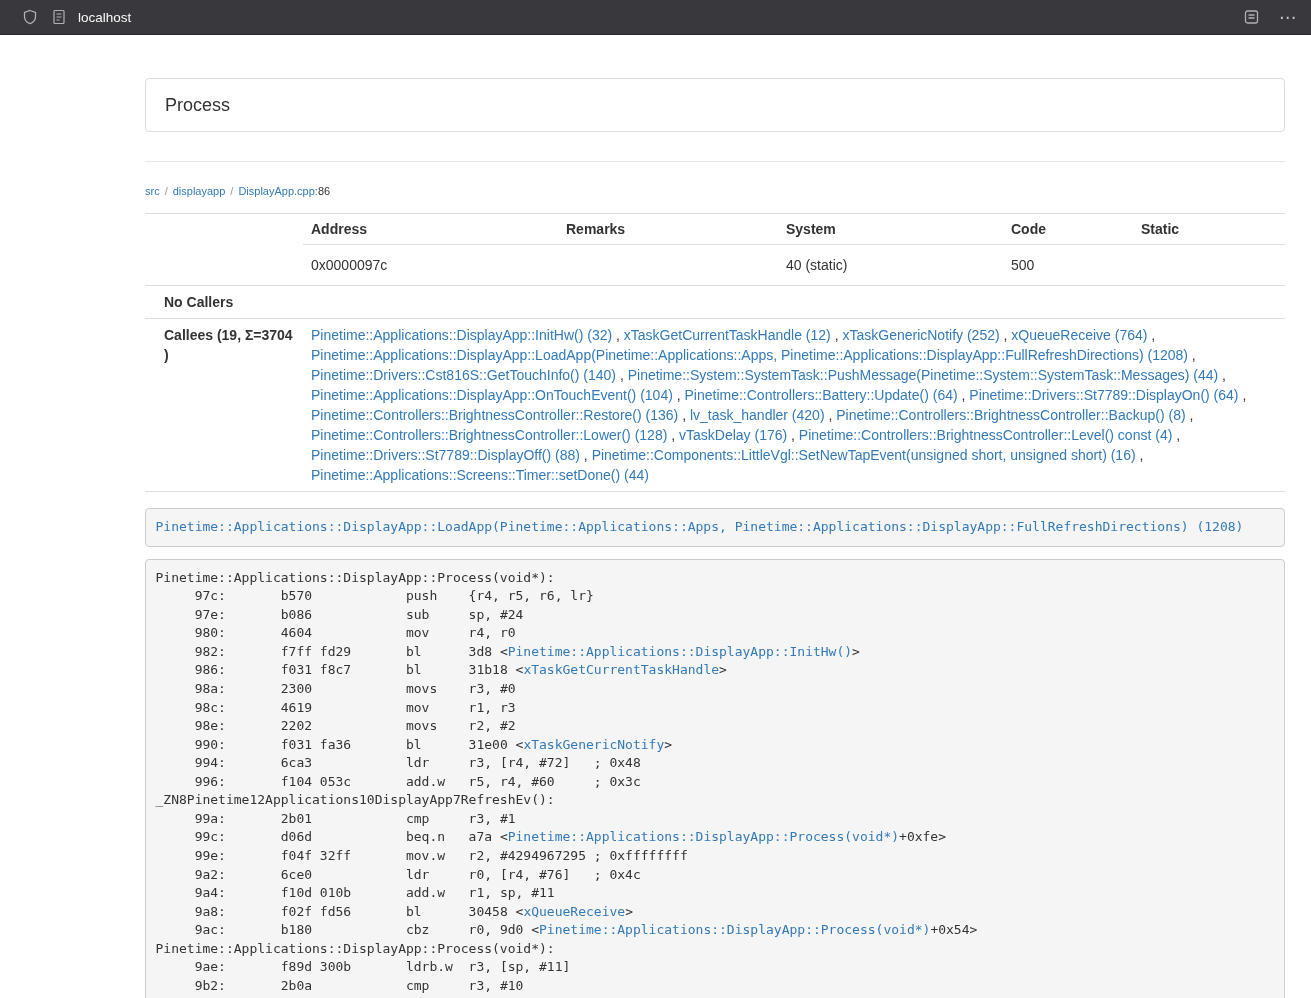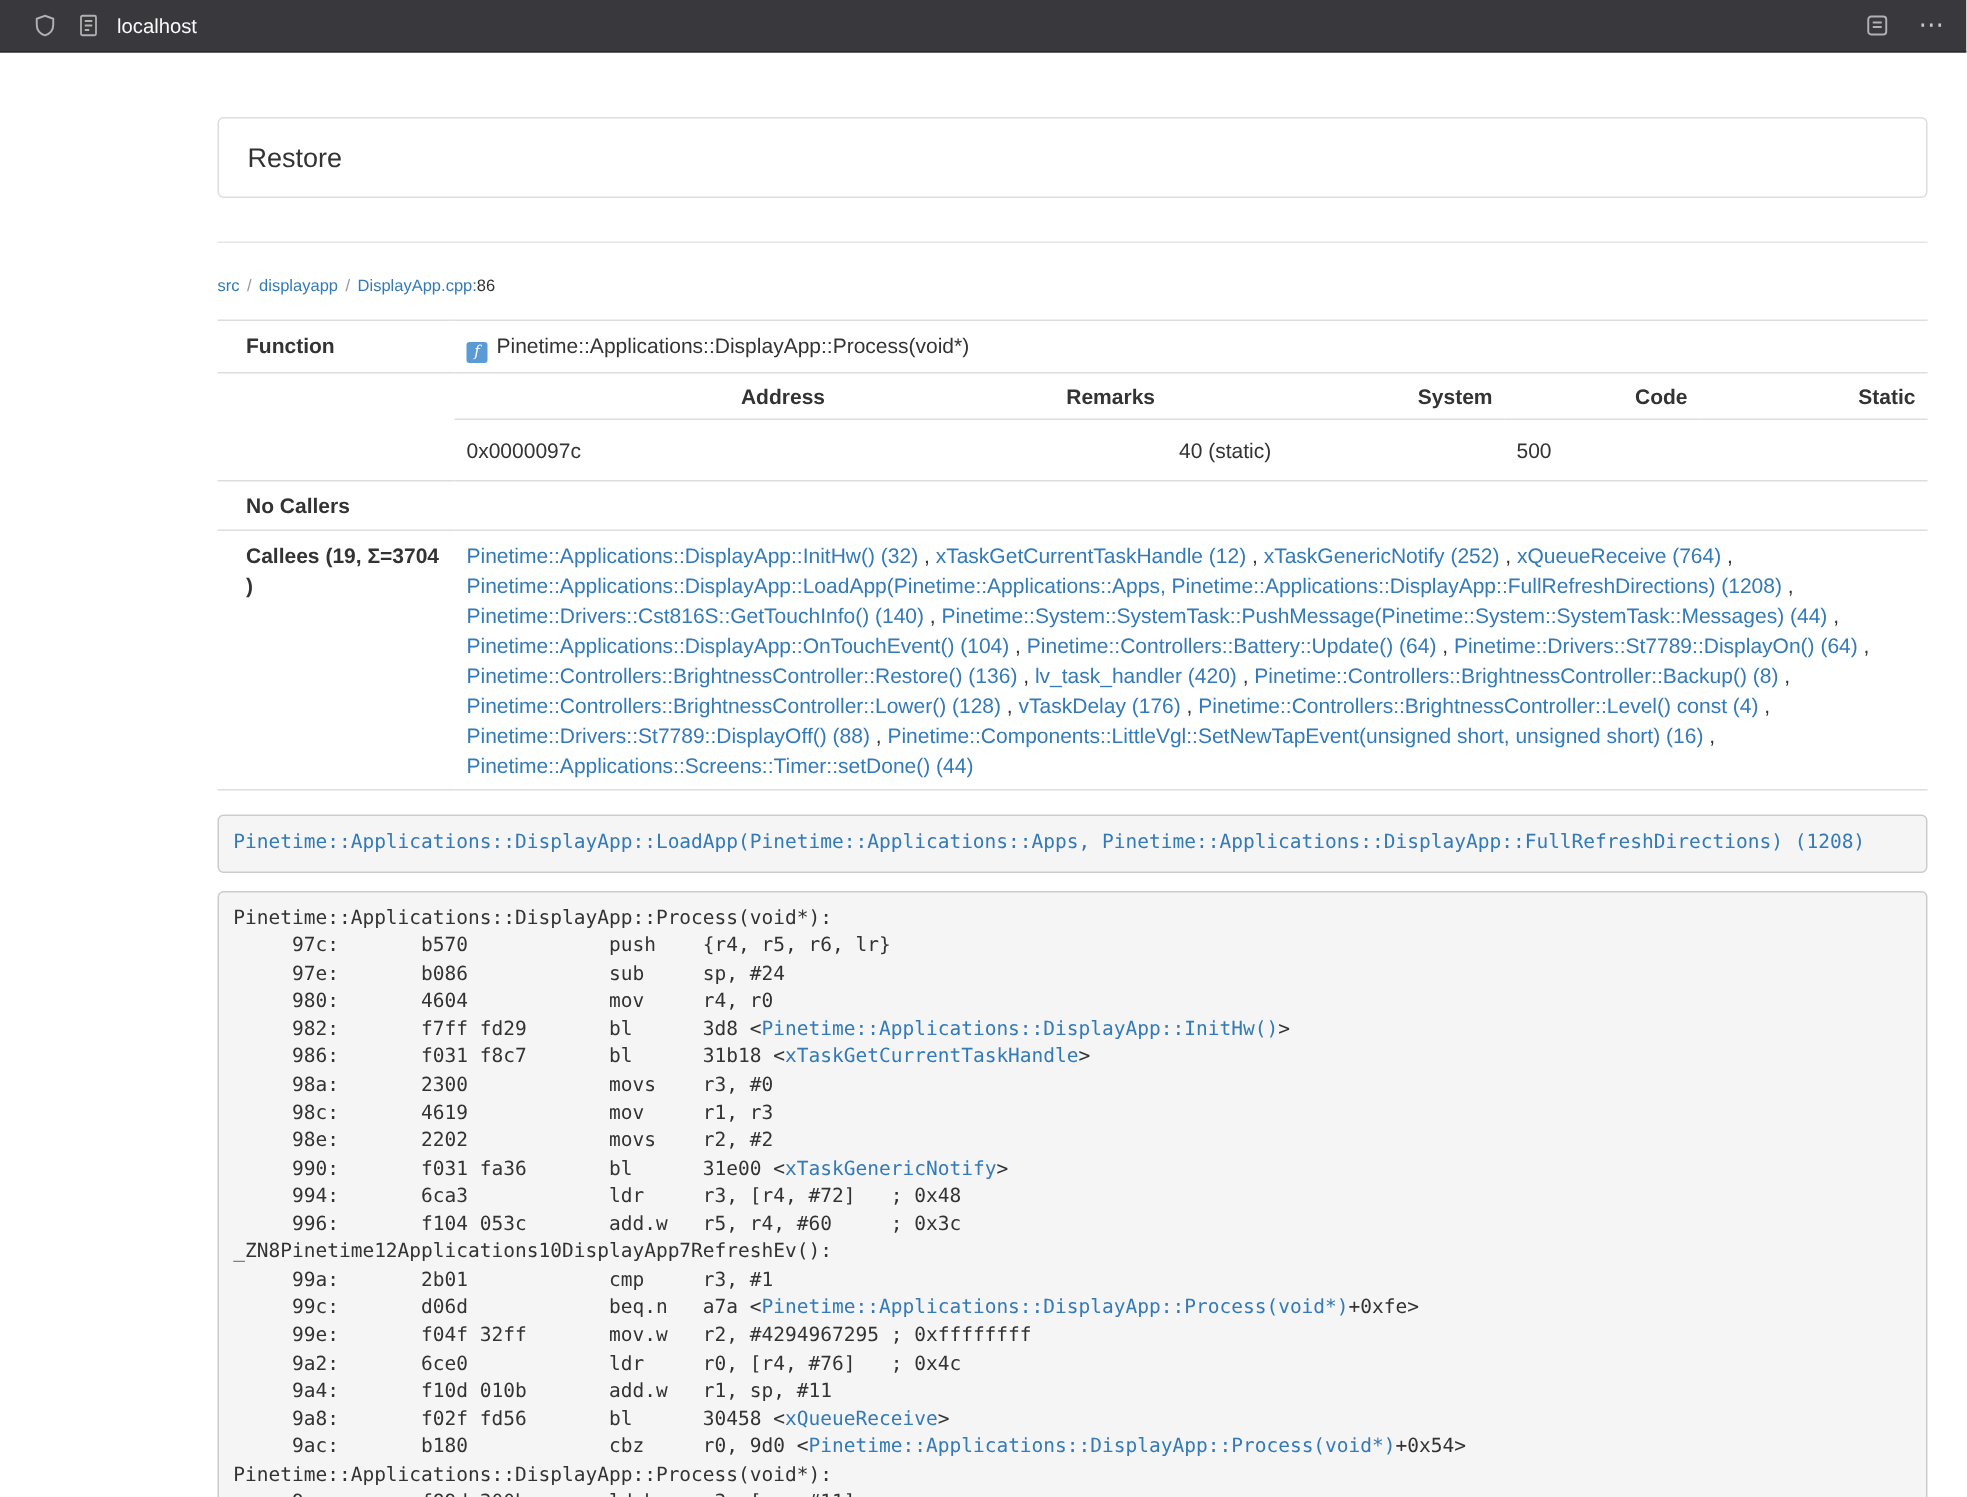--- a/index.html
+++ b/index.html
@@ -40,21 +40,21 @@
   table.main > tbody > tr { border-top: 1px solid #ddd; }
   table.main > tbody > tr > th {
     text-align: left; font-weight: bold; vertical-align: top;
     padding: 6px 8px 6px 19px; width: 158px; line-height: 20px;
   }
   table.main > tbody > tr > td { padding: 6px 8px; vertical-align: top; line-height: 20px; }
   table.main > tbody > tr > td.nested { padding: 0; }
 
   table.stats { width: 100%; border-collapse: collapse; }
   table.stats th {
-    text-align: right; font-weight: bold; padding: 6px 8px; line-height: 18px;
+    text-align: left; font-weight: bold; padding: 6px 8px; line-height: 18px;
     border-bottom: 1px solid #ddd;
   }
   table.stats td { padding: 11px 8px; line-height: 18px; }
 
   .callees { line-height: 20px; padding: 8px; }
   .fn-icon { display: inline-block; width: 14px; height: 14px; border-radius: 2px; background: #5b9bd5;
              color: #fff; font-size: 10px; font-style: italic; line-height: 14px; text-align: center;
              vertical-align: -2px; margin-right: 6px; font-family: "DejaVu Serif", serif; }
 
   
@@ -91,37 +91,31 @@
       <rect x="1.5" y="2" width="12" height="12" rx="2"></rect>
       <path d="M4.5 6h6M4.5 9h6"></path>
     </svg>
   </span>
   <span class="tb-icon tb-dots">⋯</span>
 </div>
 
 <div class="container">
 
   <div class="panel">
-    <span>Restore</span>
+    <span>Process</span>
   </div>
 
   <hr class="rule">
 
   <div class="breadcrumb">
     <a href="#">src</a><span class="sep">/</span><a href="#">displayapp</a><span class="sep">/</span><a href="#">DisplayApp.cpp:</a><span class="lineno">86</span>
   </div>
 
   <table class="main">
     <tbody>
-      <tr>
-        <th>Function</th>
-        <td>
-          <span class="fn-icon">f</span><span>Pinetime::Applications::DisplayApp::Process(void*)</span>
-        </td>
-      </tr>
       <tr>
         <th></th>
         <td class="nested">
           <table class="stats">
             <colgroup>
                 <col style="width:255px">
                 <col style="width:220px">
                 <col style="width:225px">
                 <col style="width:130px">
                 <col>

